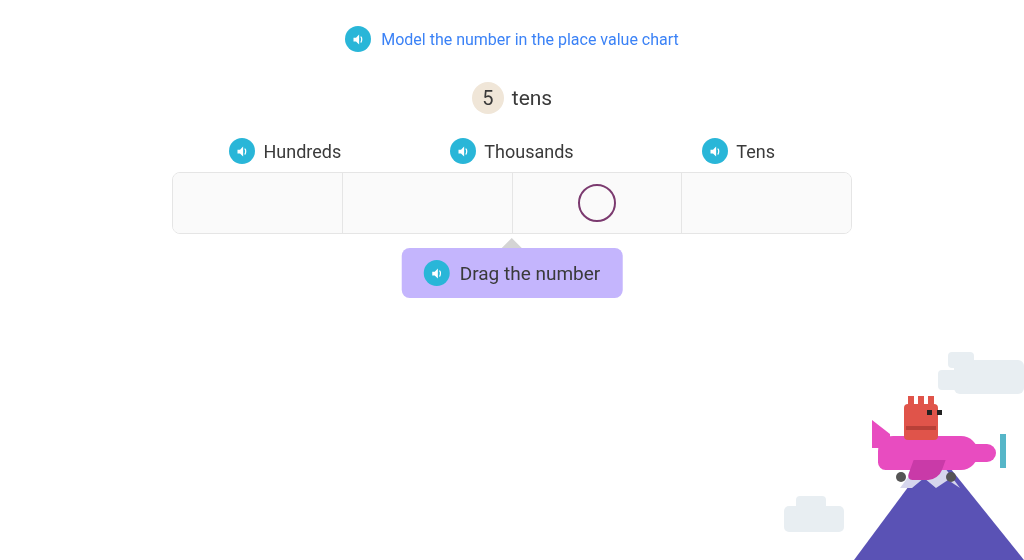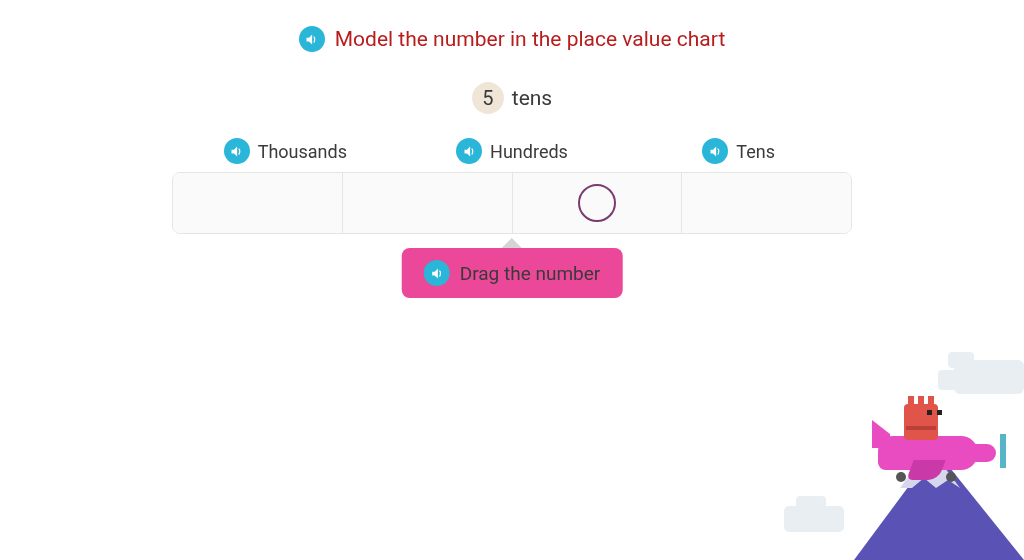--- a/index.html
+++ b/index.html
@@ -24,22 +24,22 @@
       height: 26px;
       background: #29b6d8;
       border-radius: 50%;
       display: inline-flex;
       align-items: center;
       justify-content: center;
       flex-shrink: 0;
     }
     .speaker-icon svg { width: 15px; height: 15px; }
     .instruction-text {
-      font-size: 21px;
-      color: #b91c1c;
+      font-size: 16px;
+      color: #3b82f6;
     }
     .number-prompt {
       display: flex;
       align-items: center;
       justify-content: center;
       gap: 8px;
       margin-top: 30px;
       font-size: 21px;
     }
     .number-badge {
@@ -93,21 +93,21 @@
       width: 38px;
       height: 38px;
       border: 2px solid #7b3a6f;
       border-radius: 50%;
     }
     .hint-bubble {
       position: absolute;
       left: 50%;
       transform: translateX(-50%);
       top: 248px;
-      background: #ec4899;
+      background: #c4b5fd;
       border-radius: 8px;
       padding: 12px 22px;
       display: flex;
       align-items: center;
       gap: 10px;
       font-size: 19px;
       color: #3a3a3a;
     }
     .hint-bubble::before {
       content: "";
@@ -232,45 +232,45 @@
   </span>
   <span class="instruction-text">Model the number in the place value chart</span>
 </div>
 
 <div class="number-prompt">
   <span class="number-badge">5</span>
   <span>tens</span>
 </div>
 
 <div class="headers-row">
+  <div class="header-cell">
+    <span class="speaker-icon">
+      <svg viewBox="0 0 24 24" fill="white">
+          <path d="M4 9v6h4l5 5V4L8 9H4z"></path>
+          <path d="M16 8c1.5 1 1.5 6 0 8" stroke="white" stroke-width="2" fill="none" stroke-linecap="round"></path>
+        </svg>
+    </span>
+    <span>Hundreds</span>
+  </div>
   <div class="header-cell">
     <span class="speaker-icon">
       <svg viewBox="0 0 24 24" fill="white">
           <path d="M4 9v6h4l5 5V4L8 9H4z"></path>
           <path d="M16 8c1.5 1 1.5 6 0 8" stroke="white" stroke-width="2" fill="none" stroke-linecap="round"></path>
         </svg>
     </span>
     <span>Thousands</span>
   </div>
   <div class="header-cell">
     <span class="speaker-icon">
       <svg viewBox="0 0 24 24" fill="white">
           <path d="M4 9v6h4l5 5V4L8 9H4z"></path>
           <path d="M16 8c1.5 1 1.5 6 0 8" stroke="white" stroke-width="2" fill="none" stroke-linecap="round"></path>
         </svg>
     </span>
-    <span>Hundreds</span>
-  </div>
-  <div class="header-cell">
-    <span class="speaker-icon">
-      <svg viewBox="0 0 24 24" fill="white">
-          <path d="M4 9v6h4l5 5V4L8 9H4z"></path>
-          <path d="M16 8c1.5 1 1.5 6 0 8" stroke="white" stroke-width="2" fill="none" stroke-linecap="round"></path>
-        </svg>
-    </span>
     <span>Tens</span>
   </div>
 </div>
 
 <div class="chart-row">
   <div class="chart-cell"></div>
   <div class="chart-cell"></div>
   <div class="chart-cell">
     <div class="drop-target"></div>
   </div>

